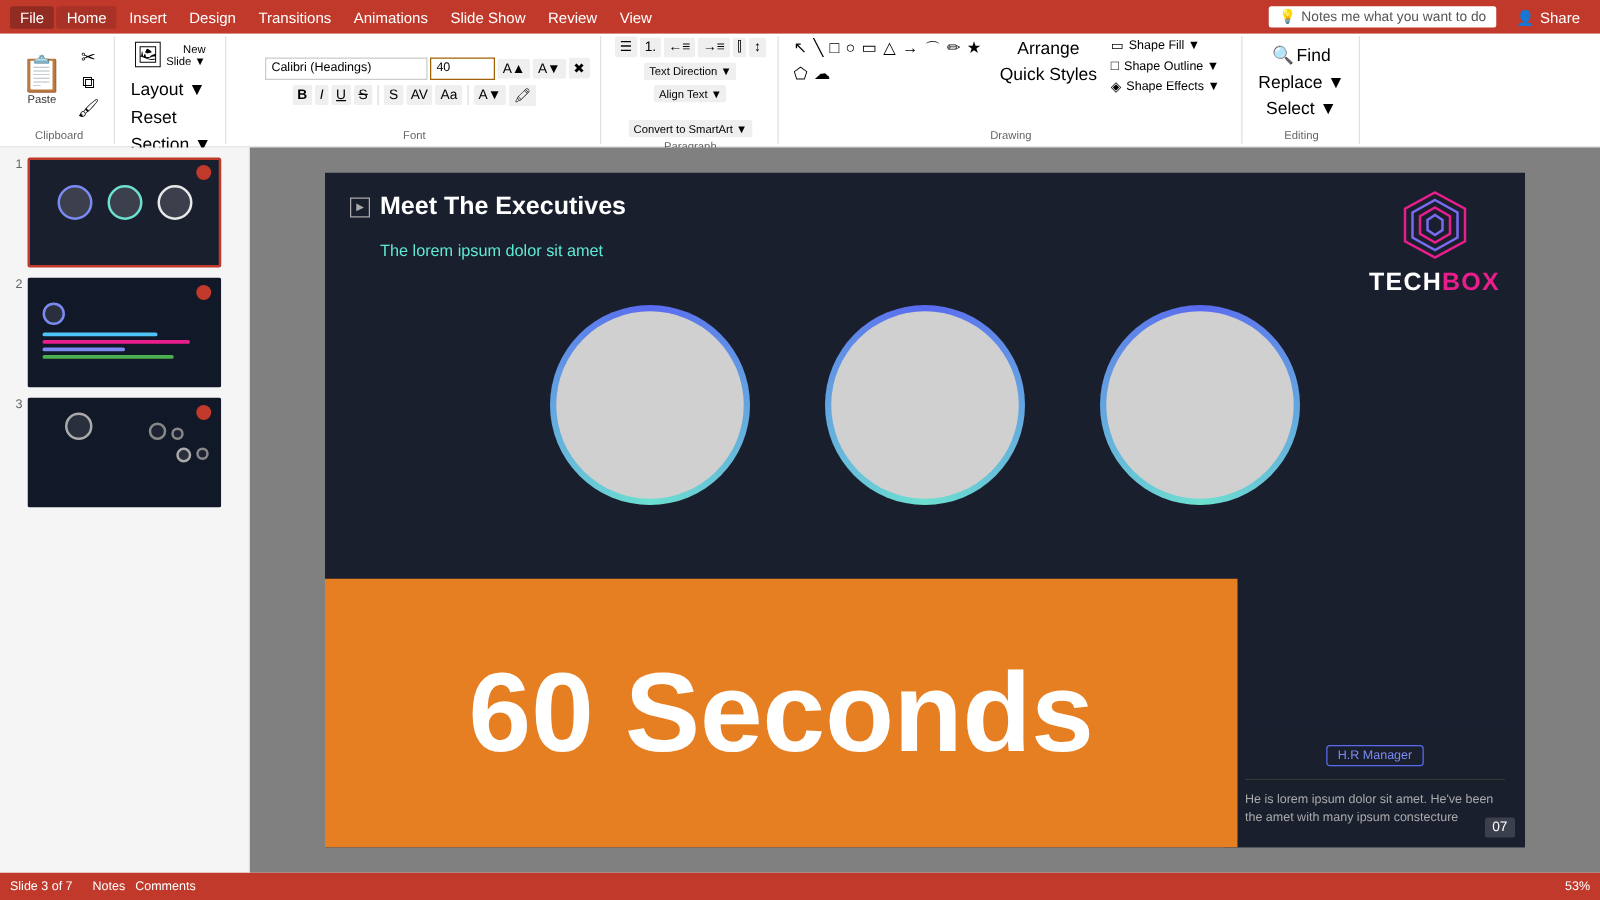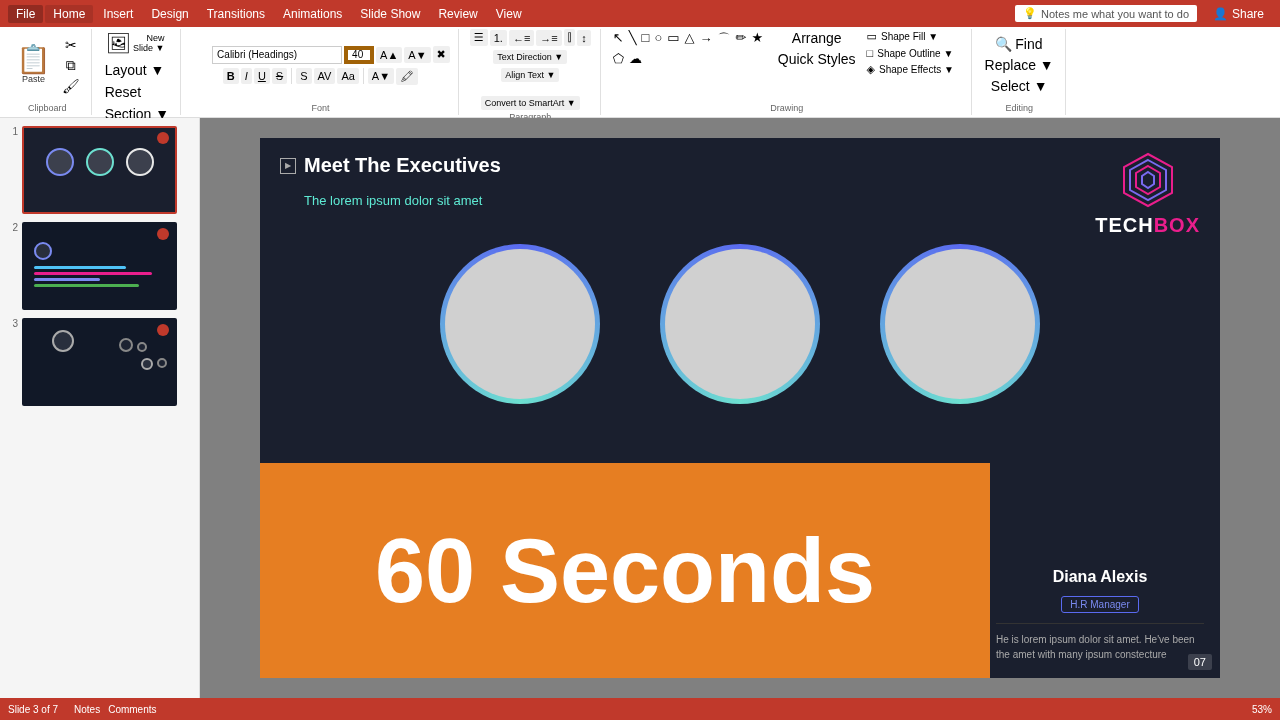--- a/index.html
+++ b/index.html
@@ -29,21 +29,21 @@
     .ribbon-btn .icon { font-size: 18px; line-height: 1; }
     .ribbon-btn .label { font-size: 9px; color: #333; white-space: nowrap; }
     .ribbon-btn-small { flex-direction: row; gap: 2px; padding: 1px 3px; font-size: 14px; min-width: auto; }
     .clipboard-group { min-width: 80px; }
     .paste-btn { flex-direction: column; align-items: center; }
     .paste-btn .icon { font-size: 28px; }
 
     
     .toolbar-row { display: flex; align-items: center; gap: 2px; }
     .font-box { border: 1px solid #ccc; padding: 1px 4px; font-size: 10px; width: 120px; height: 18px; }
-    .size-box { border: 4px solid #a16207; padding: 1px 4px; font-size: 10px; width: 30px; height: 18px; }
+    .size-box { border: 1px solid #a16207; padding: 1px 4px; font-size: 10px; width: 52px; height: 18px; }
     .small-btn { border: 1px solid transparent; padding: 1px 3px; font-size: 11px; cursor: pointer; border-radius: 2px; }
     .divider { width: 1px; height: 16px; background: #ddd; margin: 0 2px; }
 
     
     .main-content { display: flex; height: 580px; }
 
     
     .slide-panel { width: 200px; background: #f5f5f5; border-right: 1px solid #ddd; overflow-y: auto; padding: 8px 4px; }
     .slide-thumb { display: flex; align-items: flex-start; gap: 4px; margin-bottom: 8px; cursor: pointer; }
     .slide-num { font-size: 10px; color: #666; min-width: 14px; text-align: right; }
@@ -375,21 +375,20 @@
             <div style="position:absolute;inset:0;border-radius:50%;background:conic-gradient(from 180deg, #6de0d0 0deg, #5a6af0 180deg, #6de0d0 360deg);"></div>
             <div style="position:absolute;inset:5px;border-radius:50%;background:#d0d0d0;"></div>
           </div>
         </div>
 
         <div class="orange-overlay">
           <div class="timer-text">60 Seconds</div>
         </div>
 
         <div class="person-card">
-          <div class="person-name">Diana Alexis</div>
           <div class="person-badge-wrap">
             <span class="person-badge">H.R Manager</span>
           </div>
           <hr class="person-divider">
           <div class="person-desc">He is lorem ipsum dolor sit amet. He've been the amet with many ipsum constecture</div>
           <div class="slide-num-badge">07</div>
         </div>
 
       </div>
     </div>

